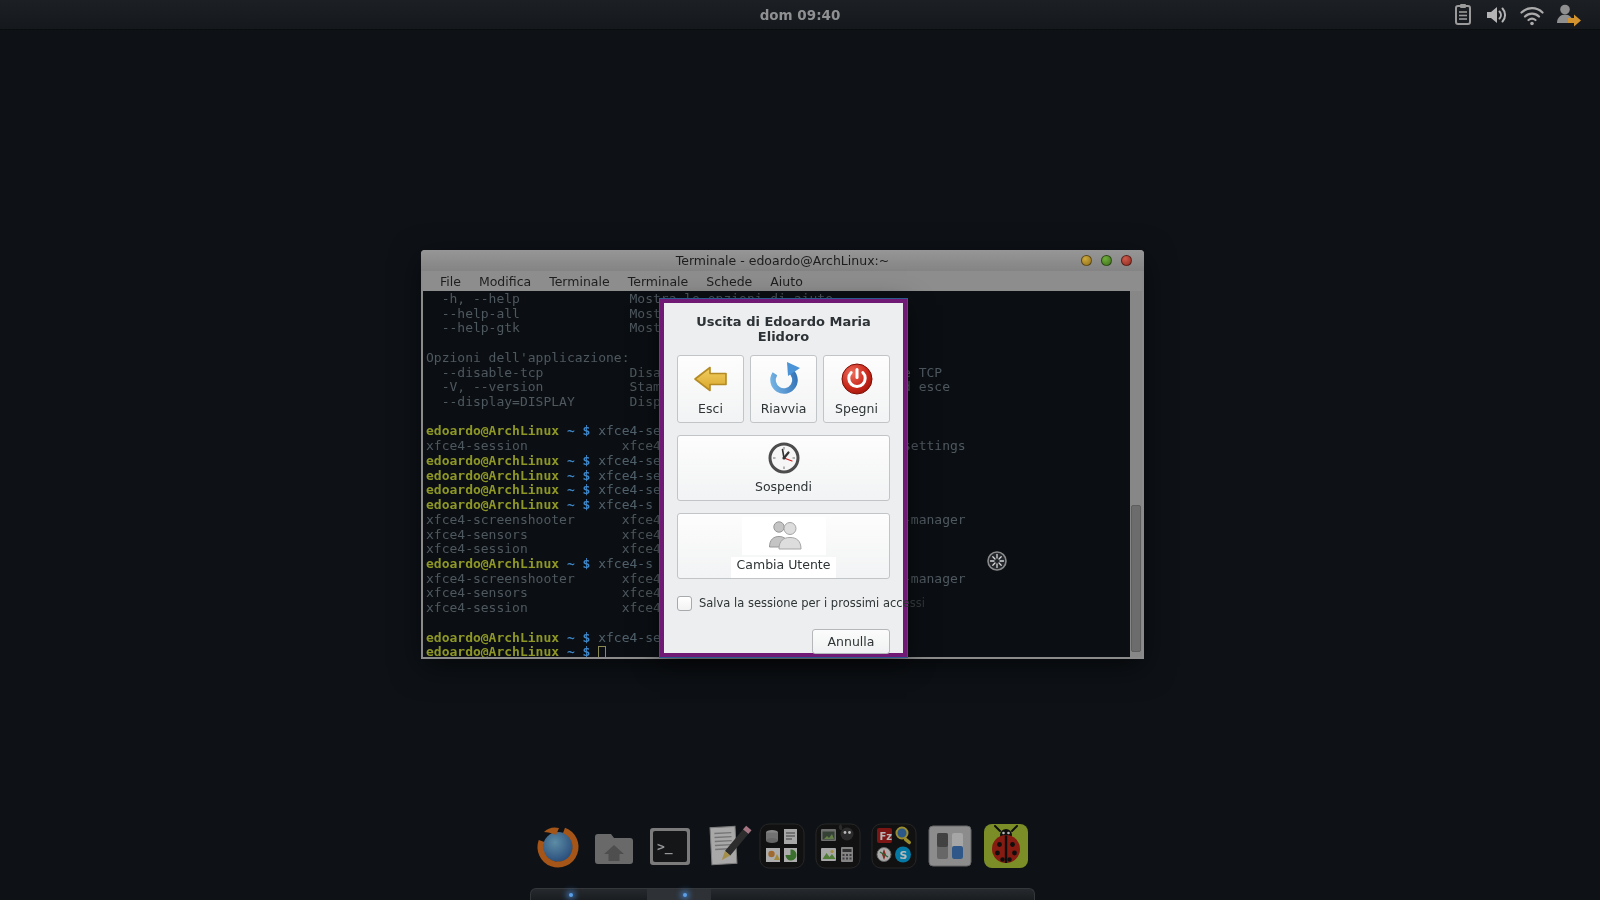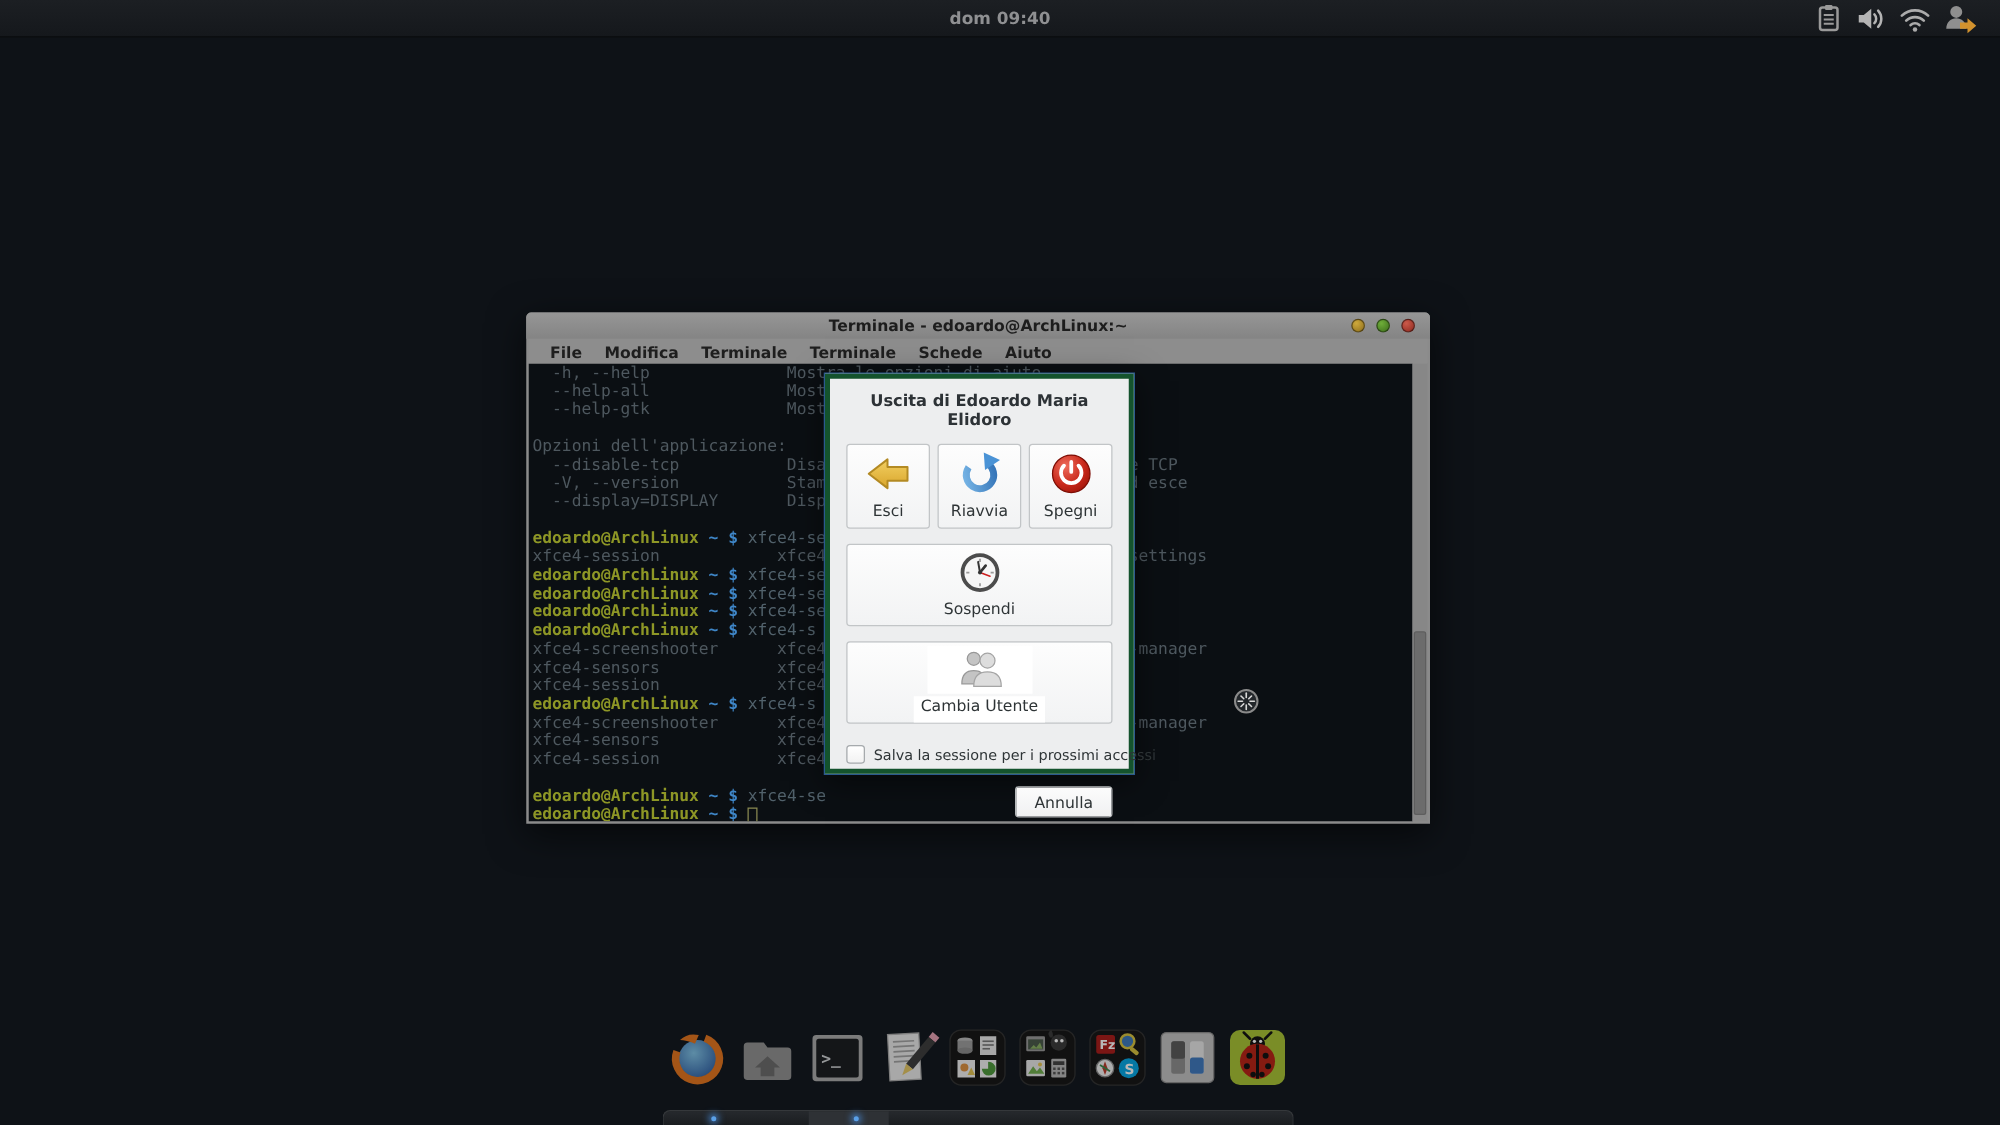--- a/index.html
+++ b/index.html
@@ -15,28 +15,28 @@
   .tray { position:absolute; right:18px; top:0; height:30px; display:flex; align-items:center; gap:9px; }
   .tray svg { display:block; }
 
   
   .window { position:absolute; left:421px; top:250px; width:723px; height:409px;
             background:#8b8b8b; border-radius:4px 4px 0 0;
             box-shadow:0 8px 30px rgba(0,0,0,.6); }
   .titlebar { position:absolute; left:0; top:0; right:0; height:21px;
               background:linear-gradient(#969696,#848484); border-radius:4px 4px 0 0; }
   .title { position:absolute; left:0; right:0; top:0; height:21px; line-height:21px;
-           text-align:center; font-size:12.5px; font-weight:bold; color:#1d1d1d; }
+           text-align:center; font-size:12.5px; font-weight:normal; color:#1d1d1d; }
   .winbtns { position:absolute; right:12px; top:5px; display:flex; gap:9px; }
   .wbtn { width:11px; height:11px; border-radius:50%; border:1px solid rgba(0,0,0,.45); }
   .wbtn.min { background:radial-gradient(circle at 35% 30%, #cfa93c, #8f701d); }
   .wbtn.max { background:radial-gradient(circle at 35% 30%, #6fae3a, #3f701c); }
   .wbtn.cls { background:radial-gradient(circle at 35% 30%, #cc5a4b, #8f2a20); }
   .menubar { position:absolute; left:2px; right:2px; top:21px; height:20px; background:#8d8d8d;
-             display:flex; align-items:center; padding-left:8px;font-weight:bold; }
+             display:flex; align-items:center; padding-left:8px; }
   .menubar span { font-size:12.5px; color:#1e1e1e; padding:0 9px; cursor:default; }
   .winbody { position:absolute; left:2px; right:2px; top:41px; bottom:2px; background:#8b8b8b; }
   .termview { position:absolute; left:0; top:0; right:12px; bottom:0; background:#0b0f13; overflow:hidden; }
   .scrollbar { position:absolute; right:0; top:0; bottom:0; width:12px; background:#878787; }
   .scrollthumb { position:absolute; left:1px; width:10px; top:214px; height:147px;
                  background:#6c6c6c; border:1px solid #5e5e5e; border-radius:2px; }
 
   .termtext { position:absolute; left:3px; top:1px; right:0; bottom:0;
               font-family:"DejaVu Sans Mono","Liberation Mono",monospace;
               font-size:13px; }
@@ -44,36 +44,36 @@
   .tl .abs { position:absolute; top:0; }
   .c-d { color:#4e585f; }
   .c-p { color:#4e585f; }
   .c-m { color:#51616b; }
   .c-u { color:#8e9726; font-weight:bold; }
   .c-s { color:#3f87c9; font-weight:bold; }
   .term-cursor { display:inline-block; width:8px; height:13px; margin-top:1px;
                  border:1px solid #8a8a52; vertical-align:top; }
 
   
-  .dialog { position:absolute; left:660px; top:299px; width:247px; height:320px;
-            background:#edeeef; border:4px solid #14532d;
+  .dialog { position:absolute; left:660px; top:299px; width:247px; height:358px;
+            background:#edeeef; border:4px solid #701a75;
             box-shadow:0 0 0 1px #2b5a8e, 0 6px 24px rgba(0,0,0,.55);
             padding:8px 13px 12px 13px; }
   .dlg-title { text-align:center; font-size:13px; font-weight:bold; color:#2d3236; margin:3px 0 11px 0; }
   .dlg-row { display:flex; gap:6px; }
   .dlg-btn { background:linear-gradient(#fdfdfd,#f2f3f4); border:1px solid #c2c5c7; border-radius:3px;
              display:flex; flex-direction:column; align-items:center; justify-content:flex-end;
              cursor:default; }
   .dlg-btn .ic { flex:1; display:flex; align-items:center; justify-content:center; }
   .dlg-btn .lbl { font-size:12.5px; color:#2e3436; padding-bottom:6px; }
   .small-btn { flex:1; height:68px;text-align:center; }
   .wide-btn { width:100%; height:66px; margin-top:12px; }
   .whitebox { background:#ffffff; padding:1px 14px; }
   .whitelbl { background:#ffffff; padding:0 6px; }
-  .cb-row { display:flex; align-items:center; gap:7px; margin-top:17px; }
+  .cb-row { display:flex; gap:7px; margin-top:17px; }
   .checkbox { width:15px; height:15px; border:1px solid #a6aaad; border-radius:3px;
               background:linear-gradient(#ffffff,#f2f2f2); flex:none; }
   .cb-label { font-size:11.5px; color:#2e3436; white-space:nowrap; }
   .cancel-row { display:flex; justify-content:flex-end; margin-top:18px; }
   .cancel-btn { min-width:78px; height:25px; background:linear-gradient(#fcfcfc,#f0f1f2);
                 border:1px solid #b5b8ba; border-radius:3px; font-size:12.5px; color:#2e3436;
                 font-family:inherit; }
 
   
   .busy { position:absolute; left:986px; top:550px; }

